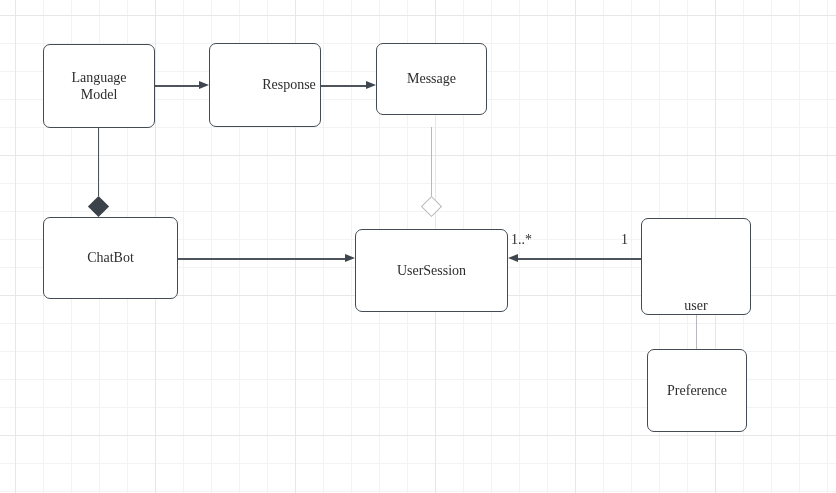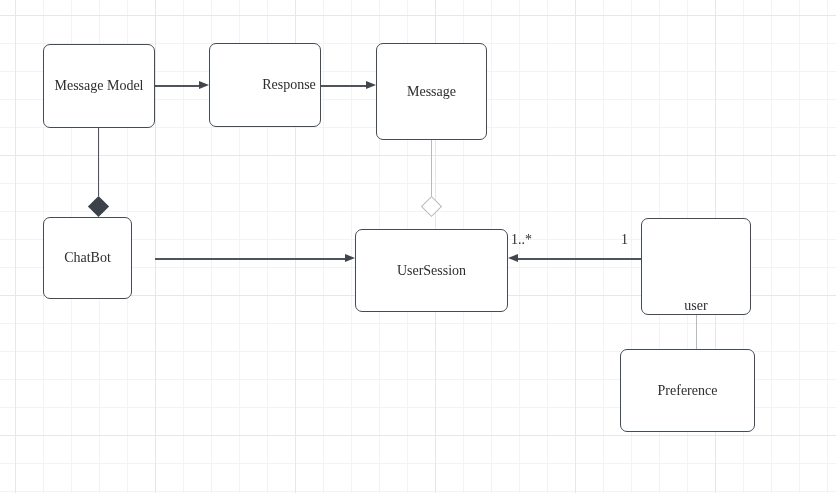--- a/index.html
+++ b/index.html
@@ -61,40 +61,40 @@
   <div class="arr right" style="left:345px;top:254px;"></div>
 
   <div class="hline" style="left:518px;top:258px;width:123px;"></div>
   <div class="arr left" style="left:508px;top:254px;"></div>
   <div class="mult" style="left:511px;top:232px;">1..*</div>
   <div class="mult" style="left:621px;top:232px;">1</div>
 
   <div class="vline light" style="left:695.5px;top:300px;height:49px;"></div>
 
   <div class="node" style="left:43px;top:44px;width:112px;height:84px;">
-    <span class="node-label narrow">Message Model</span>
+    <span class="node-label narrow">Language Model</span>
   </div>
 
   <div class="node" style="left:209px;top:43px;width:112px;height:84px;padding-left:48px;">
     <span class="node-label">Response</span>
   </div>
 
-  <div class="node" style="left:376px;top:43px;width:111px;height:97px;">
+  <div class="node" style="left:376px;top:43px;width:111px;height:72px;">
     <span class="node-label">Message</span>
   </div>
 
-  <div class="node" style="left:43px;top:217px;width:89px;height:82px;">
+  <div class="node" style="left:43px;top:217px;width:135px;height:82px;">
     <span class="node-label">ChatBot</span>
   </div>
 
   <div class="node" style="left:355px;top:229px;width:153px;height:83px;">
     <span class="node-label">UserSession</span>
   </div>
 
   <div class="node" style="left:641px;top:218px;width:110px;height:97px;align-items:flex-end;">
     <span class="node-label">user</span>
   </div>
 
-  <div class="node" style="left:620px;top:349px;width:135px;height:83px;">
+  <div class="node" style="left:647px;top:349px;width:100px;height:83px;">
     <span class="node-label">Preference</span>
   </div>
 
 </div>
 
 </body></html>

